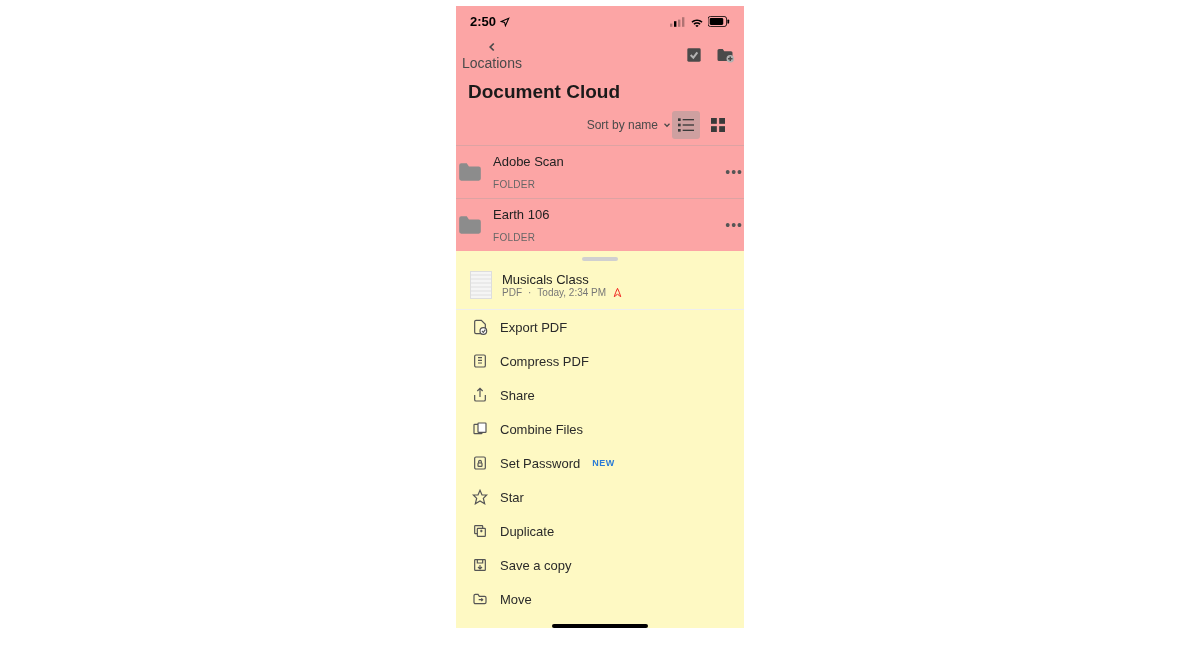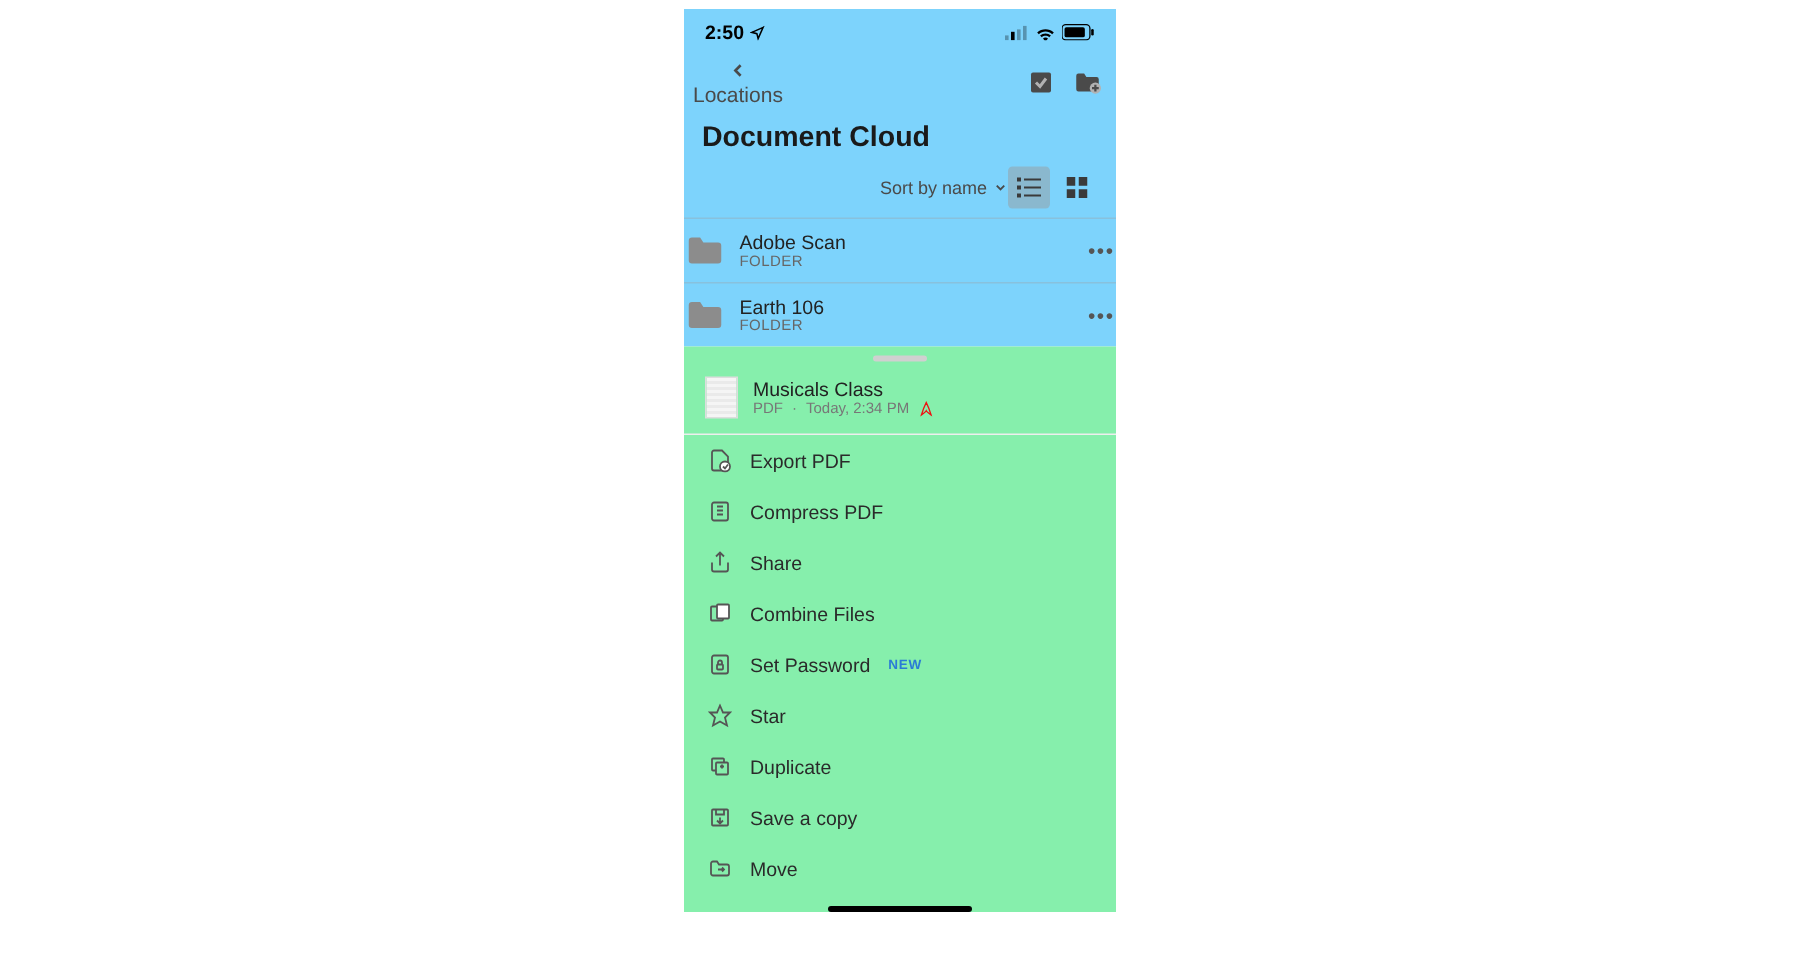--- a/index.html
+++ b/index.html
@@ -11,21 +11,21 @@
     display: flex;
     justify-content: center;
     position: relative;
   }
   .phone {
     width: 288px;
     margin-top: 6px;
     position: relative;
   }
   .dimmed {
-    background: #7dd3fc;
+    background: #fca5a5;
     padding: 4px 0 0 0;
   }
   
   .status-bar {
     display: flex;
     justify-content: space-between;
     align-items: center;
     padding: 4px 14px 6px 14px;
     font-size: 13px;
     font-weight: 600;
@@ -83,25 +83,25 @@
     padding: 8px 1px;
     gap:10px;
     border-top: 1px solid #a0a0a055;
   }
   .folder-row .folder-icon {
     width:26px; height:22px;
     color:#8c8c8c;
   }
   .folder-text { flex:1; }
   .folder-name { font-size: 13px; color:#222; }
-  .folder-sub { font-size: 10px; color:#666; letter-spacing:0.3px;}
+  .folder-sub { font-size: 10px; color:#666; letter-spacing:0.3px;margin-top:10px;}
   .more-btn { color:#555; font-size:14px; letter-spacing:1px;}
   
   .sheet {
-    background:#86efac;
+    background:#fef9c3;
     padding: 6px 0 0 0;
   }
   .drag-handle {
     width:36px; height:4px;
     background:#d0d0d0;
     border-radius:2px;
     margin: 0 auto 6px auto;
   }
   .sheet-header {
     display:flex; gap:10px; align-items:center;

